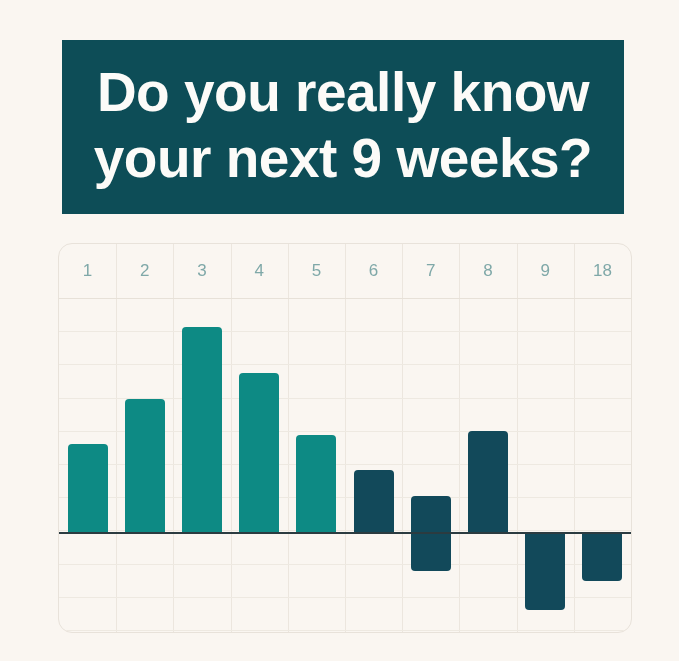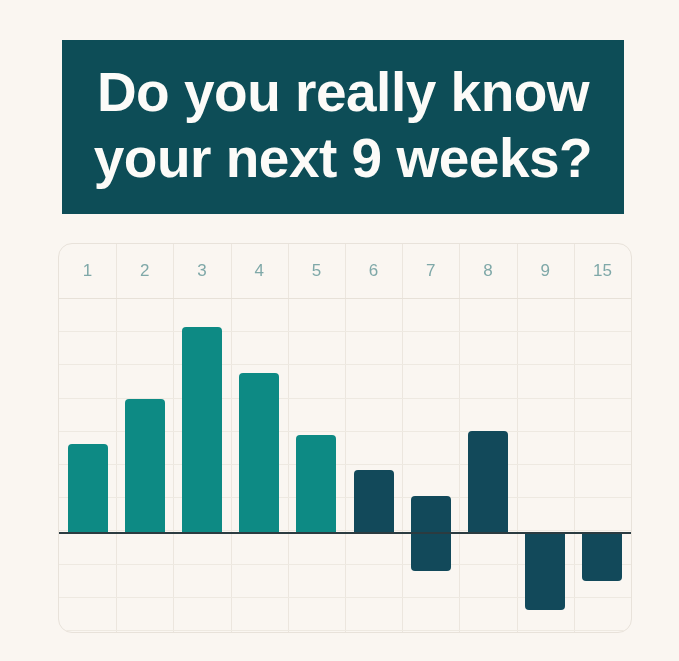--- a/index.html
+++ b/index.html
@@ -132,21 +132,21 @@
     <div id="header-layer">
         <div class="col-head" style="left: 0px; width: 57.2px;">1</div>
         <div class="col-head" style="left: 57.2px; width: 57.2px;">2</div>
         <div class="col-head" style="left: 114.4px; width: 57.2px;">3</div>
         <div class="col-head" style="left: 171.6px; width: 57.2px;">4</div>
         <div class="col-head" style="left: 228.8px; width: 57.2px;">5</div>
         <div class="col-head" style="left: 286px; width: 57.2px;">6</div>
         <div class="col-head" style="left: 343.2px; width: 57.2px;">7</div>
         <div class="col-head" style="left: 400.4px; width: 57.2px;">8</div>
         <div class="col-head" style="left: 457.6px; width: 57.2px;">9</div>
-        <div class="col-head" style="left: 514.8px; width: 57.2px;">15</div>
+        <div class="col-head" style="left: 514.8px; width: 57.2px;">18</div>
       </div>
     <div id="bars-layer">
         <div class="bar pos" style="left: 8.6px; top: 200.348px; width: 40px; height: 87.6522px; background: rgb(13, 138, 132);"></div>
         <div class="bar pos" style="left: 65.8px; top: 154.899px; width: 40px; height: 133.101px; background: rgb(13, 138, 132);"></div>
         <div class="bar pos" style="left: 123px; top: 83.4783px; width: 40px; height: 204.522px; background: rgb(13, 138, 132);"></div>
         <div class="bar pos" style="left: 180.2px; top: 128.928px; width: 40px; height: 159.072px; background: rgb(13, 138, 132);"></div>
         <div class="bar pos" style="left: 237.4px; top: 190.609px; width: 40px; height: 97.3913px; background: rgb(13, 138, 132);"></div>
         <div class="bar pos" style="left: 294.6px; top: 226.319px; width: 40px; height: 61.6812px; background: rgb(18, 73, 90);"></div>
         <div class="bar straddle" style="left: 351.8px; top: 252.29px; width: 40px; height: 74.6667px; background: rgb(18, 73, 90);"></div>
         <div class="bar pos" style="left: 409px; top: 187.362px; width: 40px; height: 100.638px; background: rgb(18, 73, 90);"></div>

